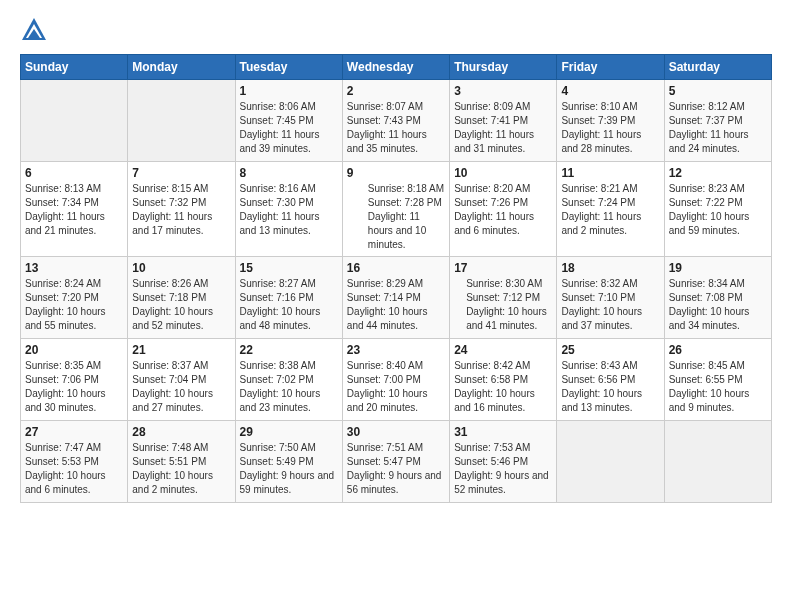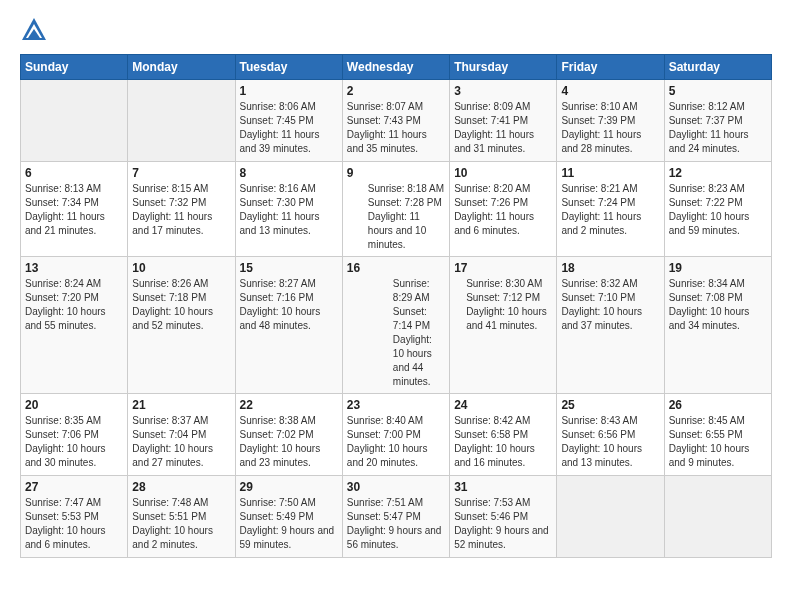--- a/index.html
+++ b/index.html
@@ -222,21 +222,21 @@
 Daylight: 10 hours and 52 minutes.</div>
           </td>
           <td>
             <span class="day-number">15</span>
             <div class="day-info" style="white-space: pre-line;">Sunrise: 8:27 AM
 Sunset: 7:16 PM
 Daylight: 10 hours and 48 minutes.</div>
           </td>
           <td>
             <span class="day-number">16</span>
-            <div class="day-info" style="white-space: pre-line; margin-left: 46px;">Sunrise: 8:29 AM
+            <div class="day-info" style="white-space: pre-line;">Sunrise: 8:29 AM
 Sunset: 7:14 PM
 Daylight: 10 hours and 44 minutes.</div>
           </td>
           <td>
             <span class="day-number">17</span>
             <div class="day-info" style="white-space: pre-line; margin-left: 12px;">Sunrise: 8:30 AM
 Sunset: 7:12 PM
 Daylight: 10 hours and 41 minutes.</div>
           </td>
           <td>

